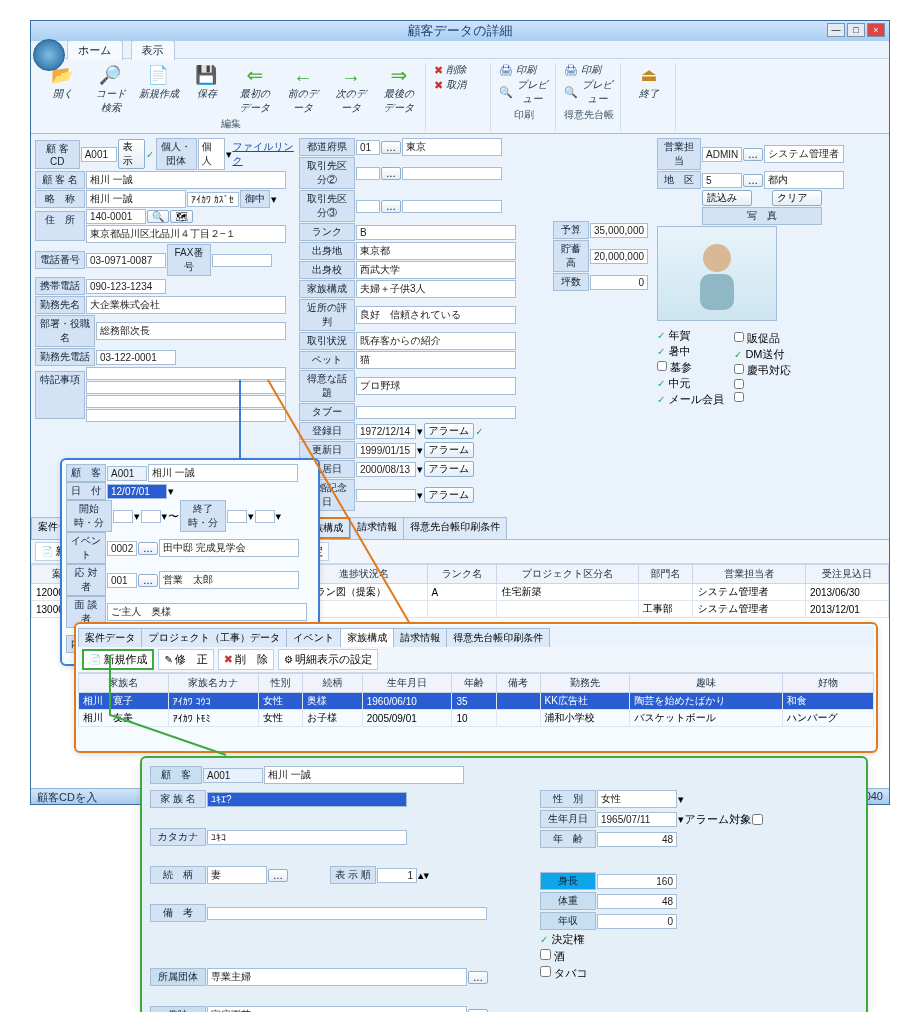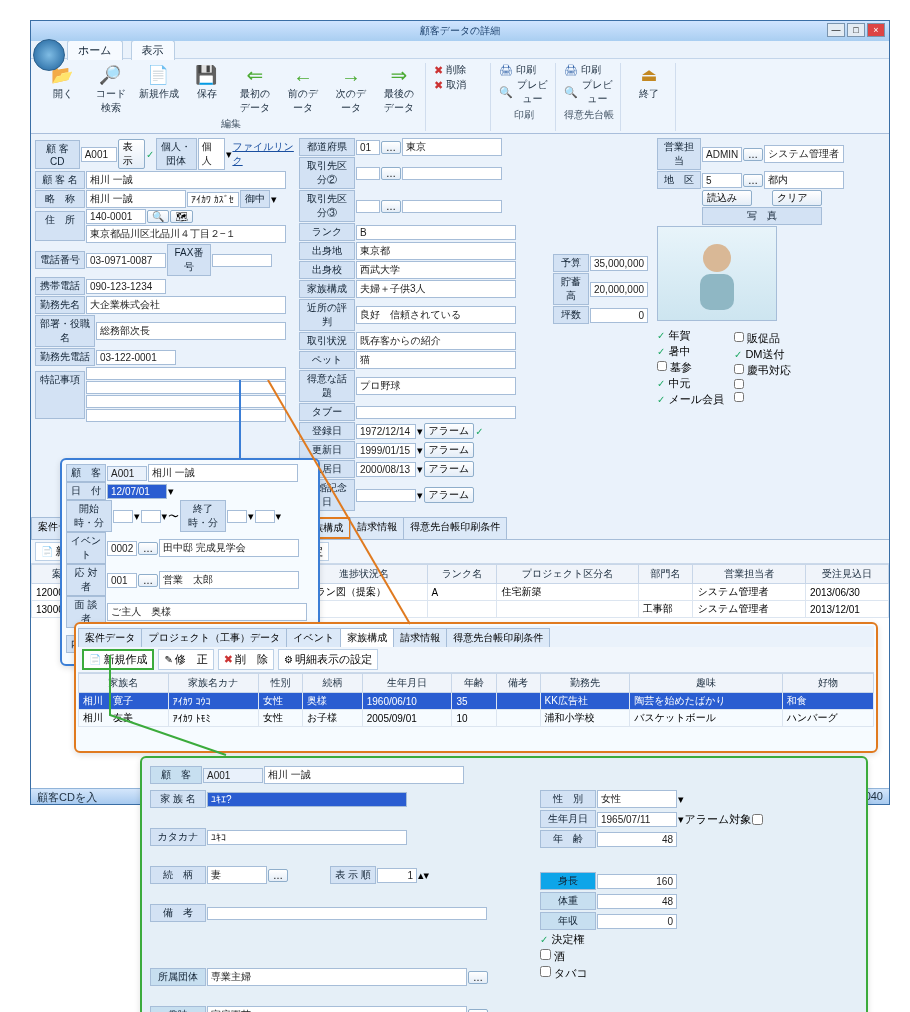--- a/index.html
+++ b/index.html
@@ -1,32 +1,32 @@
 <!DOCTYPE html>
 <html><head>
 <meta charset="utf-8">
 <style>
 * { box-sizing: border-box; margin: 0; padding: 0; font-family: "MS PGothic", sans-serif; font-size: 11px; }
 body { background: #fff; width: 910px; height: 1012px; position: relative; }
 .window { position: absolute; left: 30px; top: 20px; width: 860px; background: #fff; border: 1px solid #3a6ea5; }
 .titlebar { height: 20px; background: linear-gradient(#d0e4ff,#a9cef1); display: flex; align-items: center; justify-content: center; position: relative; }
-.titlebar-text { color: #1a3f6b; font-size: 10px; }
+.titlebar-text { color: #1a3f6b; font-size: 13px; }
 .titlebar-btns { position: absolute; right: 4px; top: 2px; display: flex; gap: 2px; }
 .titlebar-btns span { display: inline-block; width: 18px; height: 14px; background: #e3ebf3; border: 1px solid #7a94ae; font-size: 9px; text-align: center; line-height: 12px; }
 .titlebar-btns .close { background: #d44; color: #fff; }
 .menubar { height: 18px; background: #eaf2fb; display: flex; align-items: center; padding-left: 36px; gap: 8px; border-bottom: 1px solid #c3d5ea; }
 .orb { position: absolute; left: 2px; top: 18px; width: 32px; height: 32px; border-radius: 50%; background: radial-gradient(#7fbce4,#1b5f9a); border: 1px solid #2c5f8a; z-index: 3; }
 .menu-tab { padding: 2px 10px; background: #f6faff; border: 1px solid #b9cee4; border-bottom: none; border-radius: 3px 3px 0 0; color: #123; }
 .ribbon { display: flex; background: #eef5fd; border-bottom: 1px solid #a9bedb; padding: 4px 6px 2px 6px; gap: 2px; }
 .ribbon-group { border-right: 1px solid #d0ddee; padding: 0 6px; }
 .ribbon-row { display: flex; gap: 8px; align-items: flex-start; }
 .ribbon-item { display: flex; flex-direction: column; align-items: center; width: 40px; cursor: pointer; }
 .ribbon-item.small { width: 50px; flex-direction: row; gap: 3px; align-items: center; }
 .ribbon-icon { width: 24px; height: 24px; display: flex; align-items: center; justify-content: center; font-size: 18px; }
-.ribbon-item span.lbl { font-size: 10px; color: #234; text-align: center; }
+.ribbon-item span.lbl { font-size: 10px; color: #234; text-align: center; font-style: italic; }
 .folder { color: #e6a334; }
 .arrow-g { color: #4cab33; font-size: 20px; }
 .red-x { color: #c33; }
 .printer { color: #2a5da5; }
 .exit-i { color: #c38822; }
 .group-label { text-align: center; font-size: 10px; color: #456; margin-top: 2px; }
 
 .form-area { background: #eaf2fb; padding: 4px; display: flex; gap: 4px; flex-wrap: wrap; }
 .col { display: flex; flex-direction: column; gap: 1px; }
 .row { display: flex; align-items: center; gap: 1px; min-height: 15px; }
@@ -303,21 +303,21 @@
           <span class="btn-sm">アラーム</span>
         </div>
       <div class="row">
           <div class="fld-lbl" style="width:56px">結婚記念日</div>
           <div class="fld-val" style="width:60px"></div>
           <span>▾</span>
           <span class="btn-sm">アラーム</span>
         </div>
     </div>
 
-    <div class="col" style="width:100px;margin-top:116px">
+    <div class="col" style="width:100px;margin-top:83px">
       <div class="row">
           <div class="fld-lbl" style="width:36px">予算</div>
           <div class="fld-val" style="width:58px;text-align:right">35,000,000</div>
         </div>
       <div class="row">
           <div class="fld-lbl" style="width:36px">貯蓄高</div>
           <div class="fld-val" style="width:58px;text-align:right">20,000,000</div>
         </div>
       <div class="row">
           <div class="fld-lbl" style="width:36px">坪数</div>

